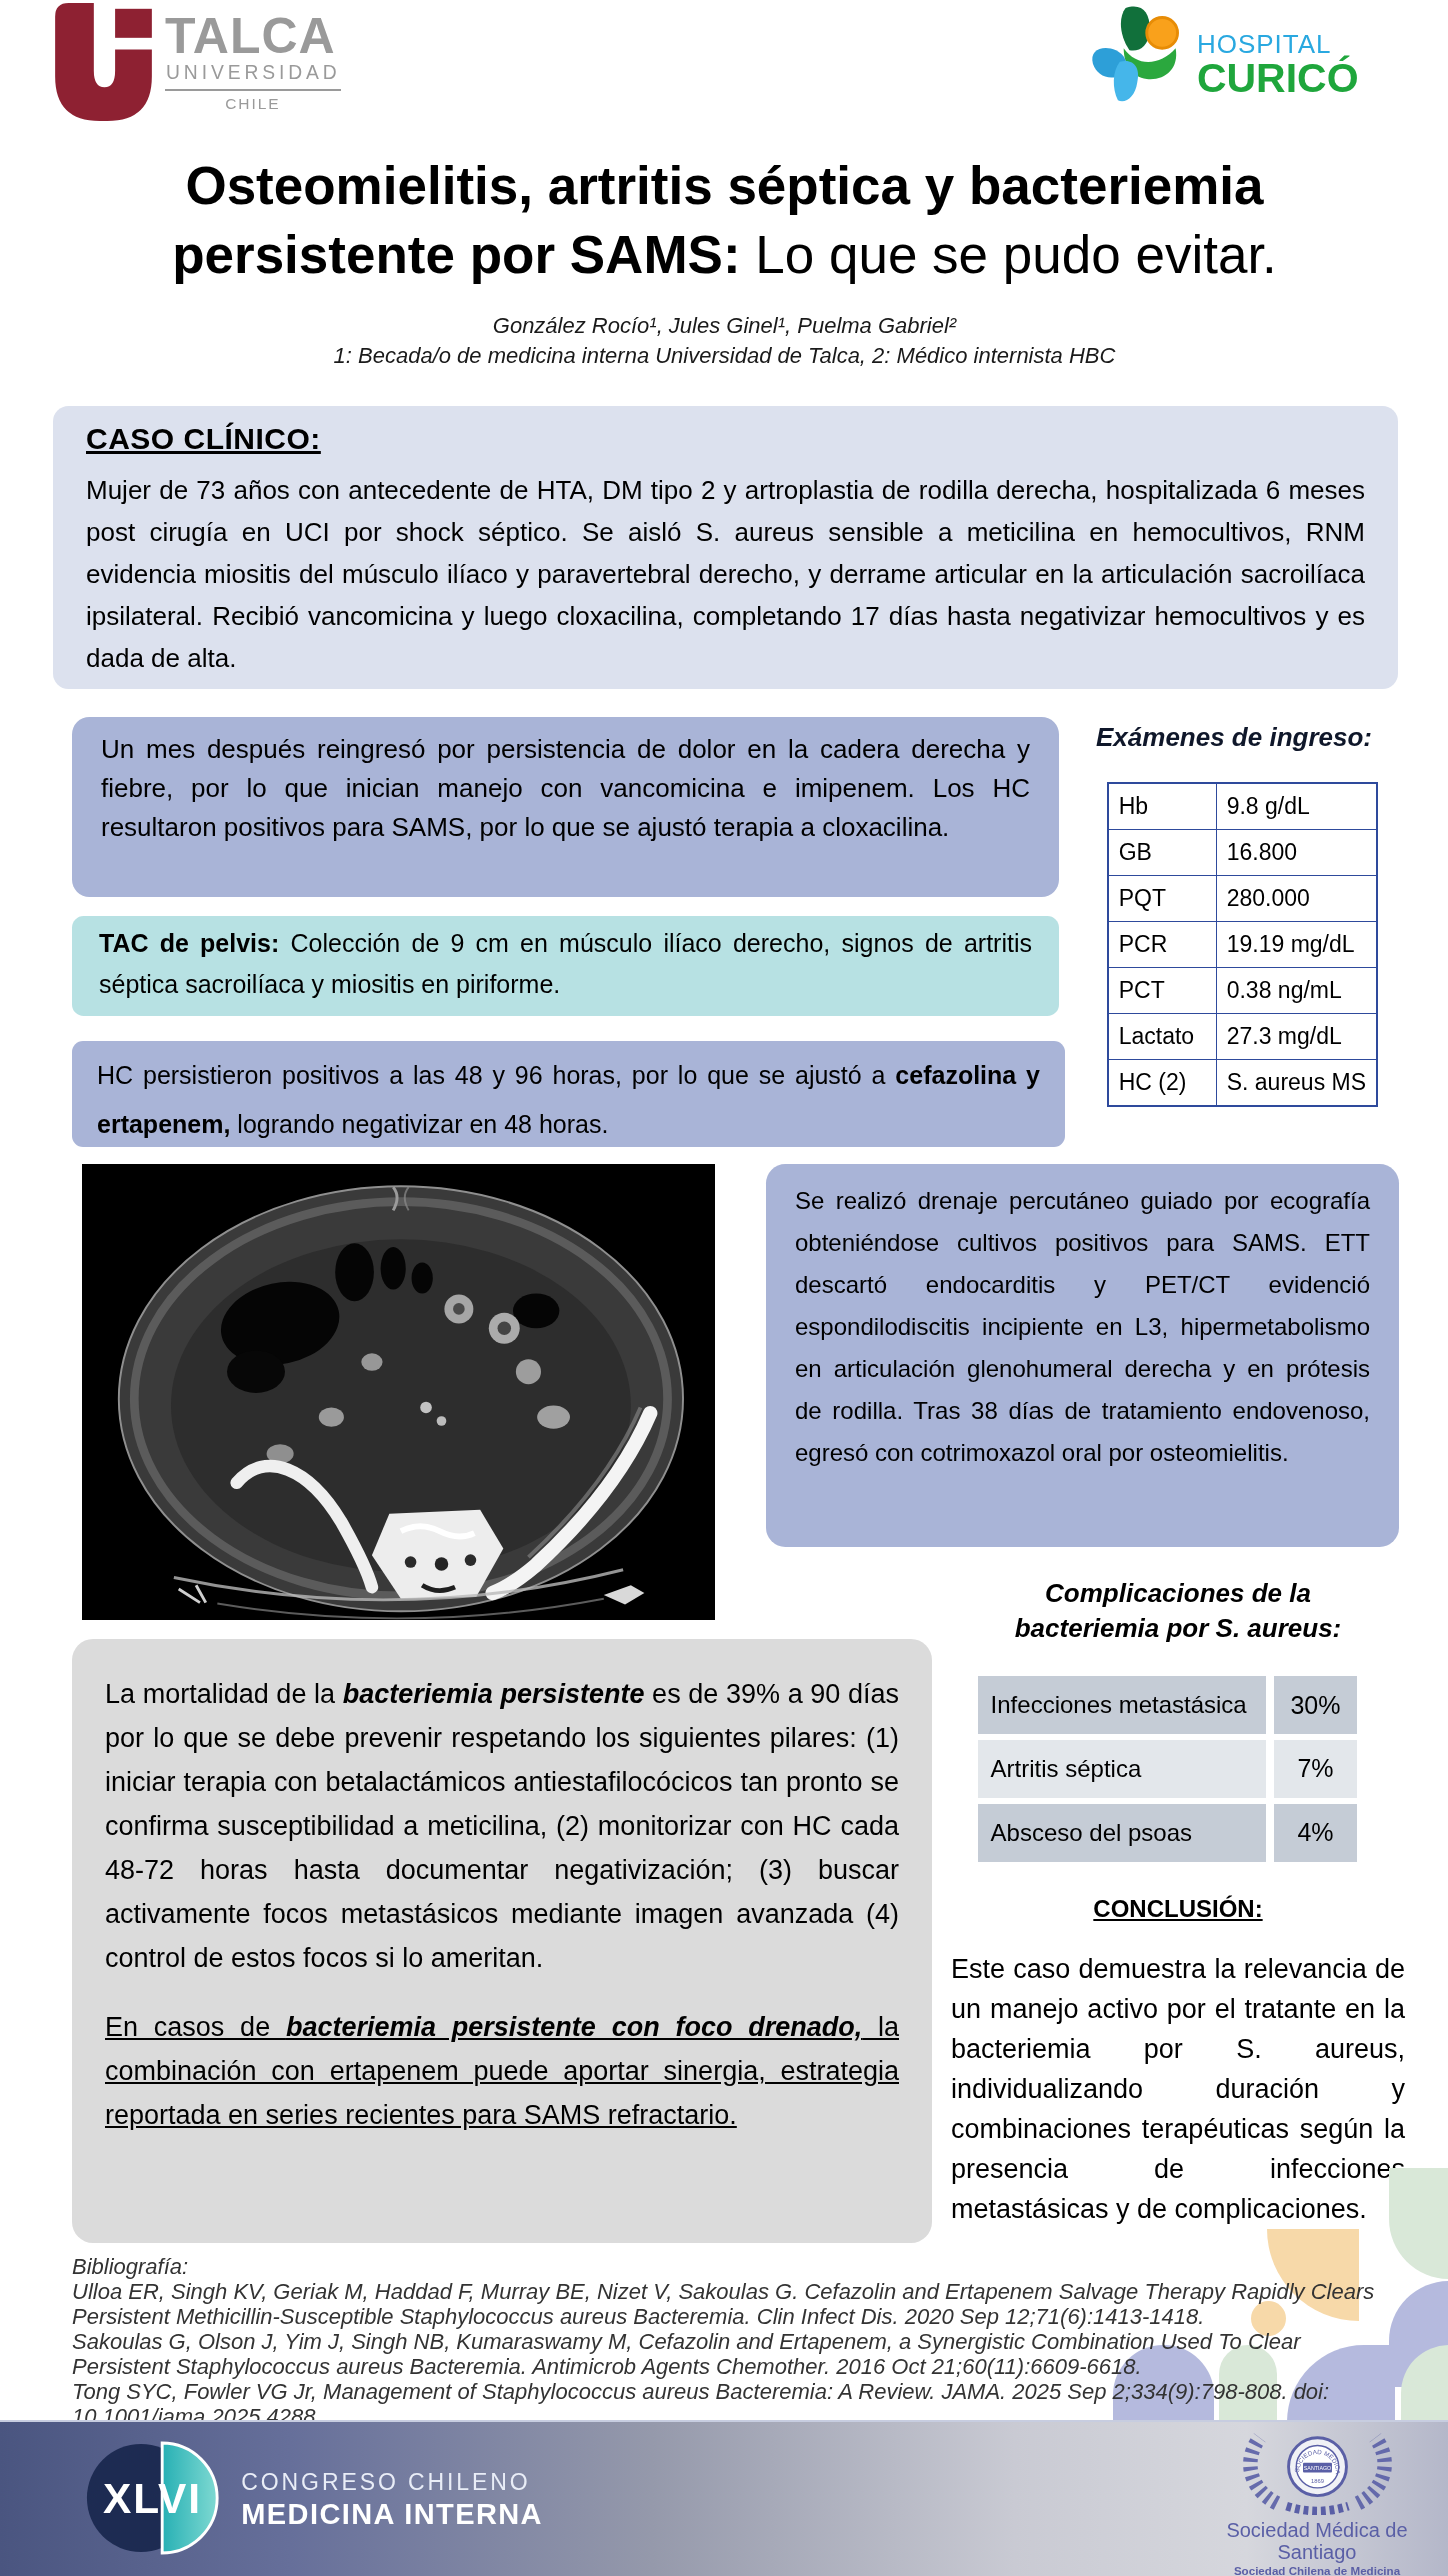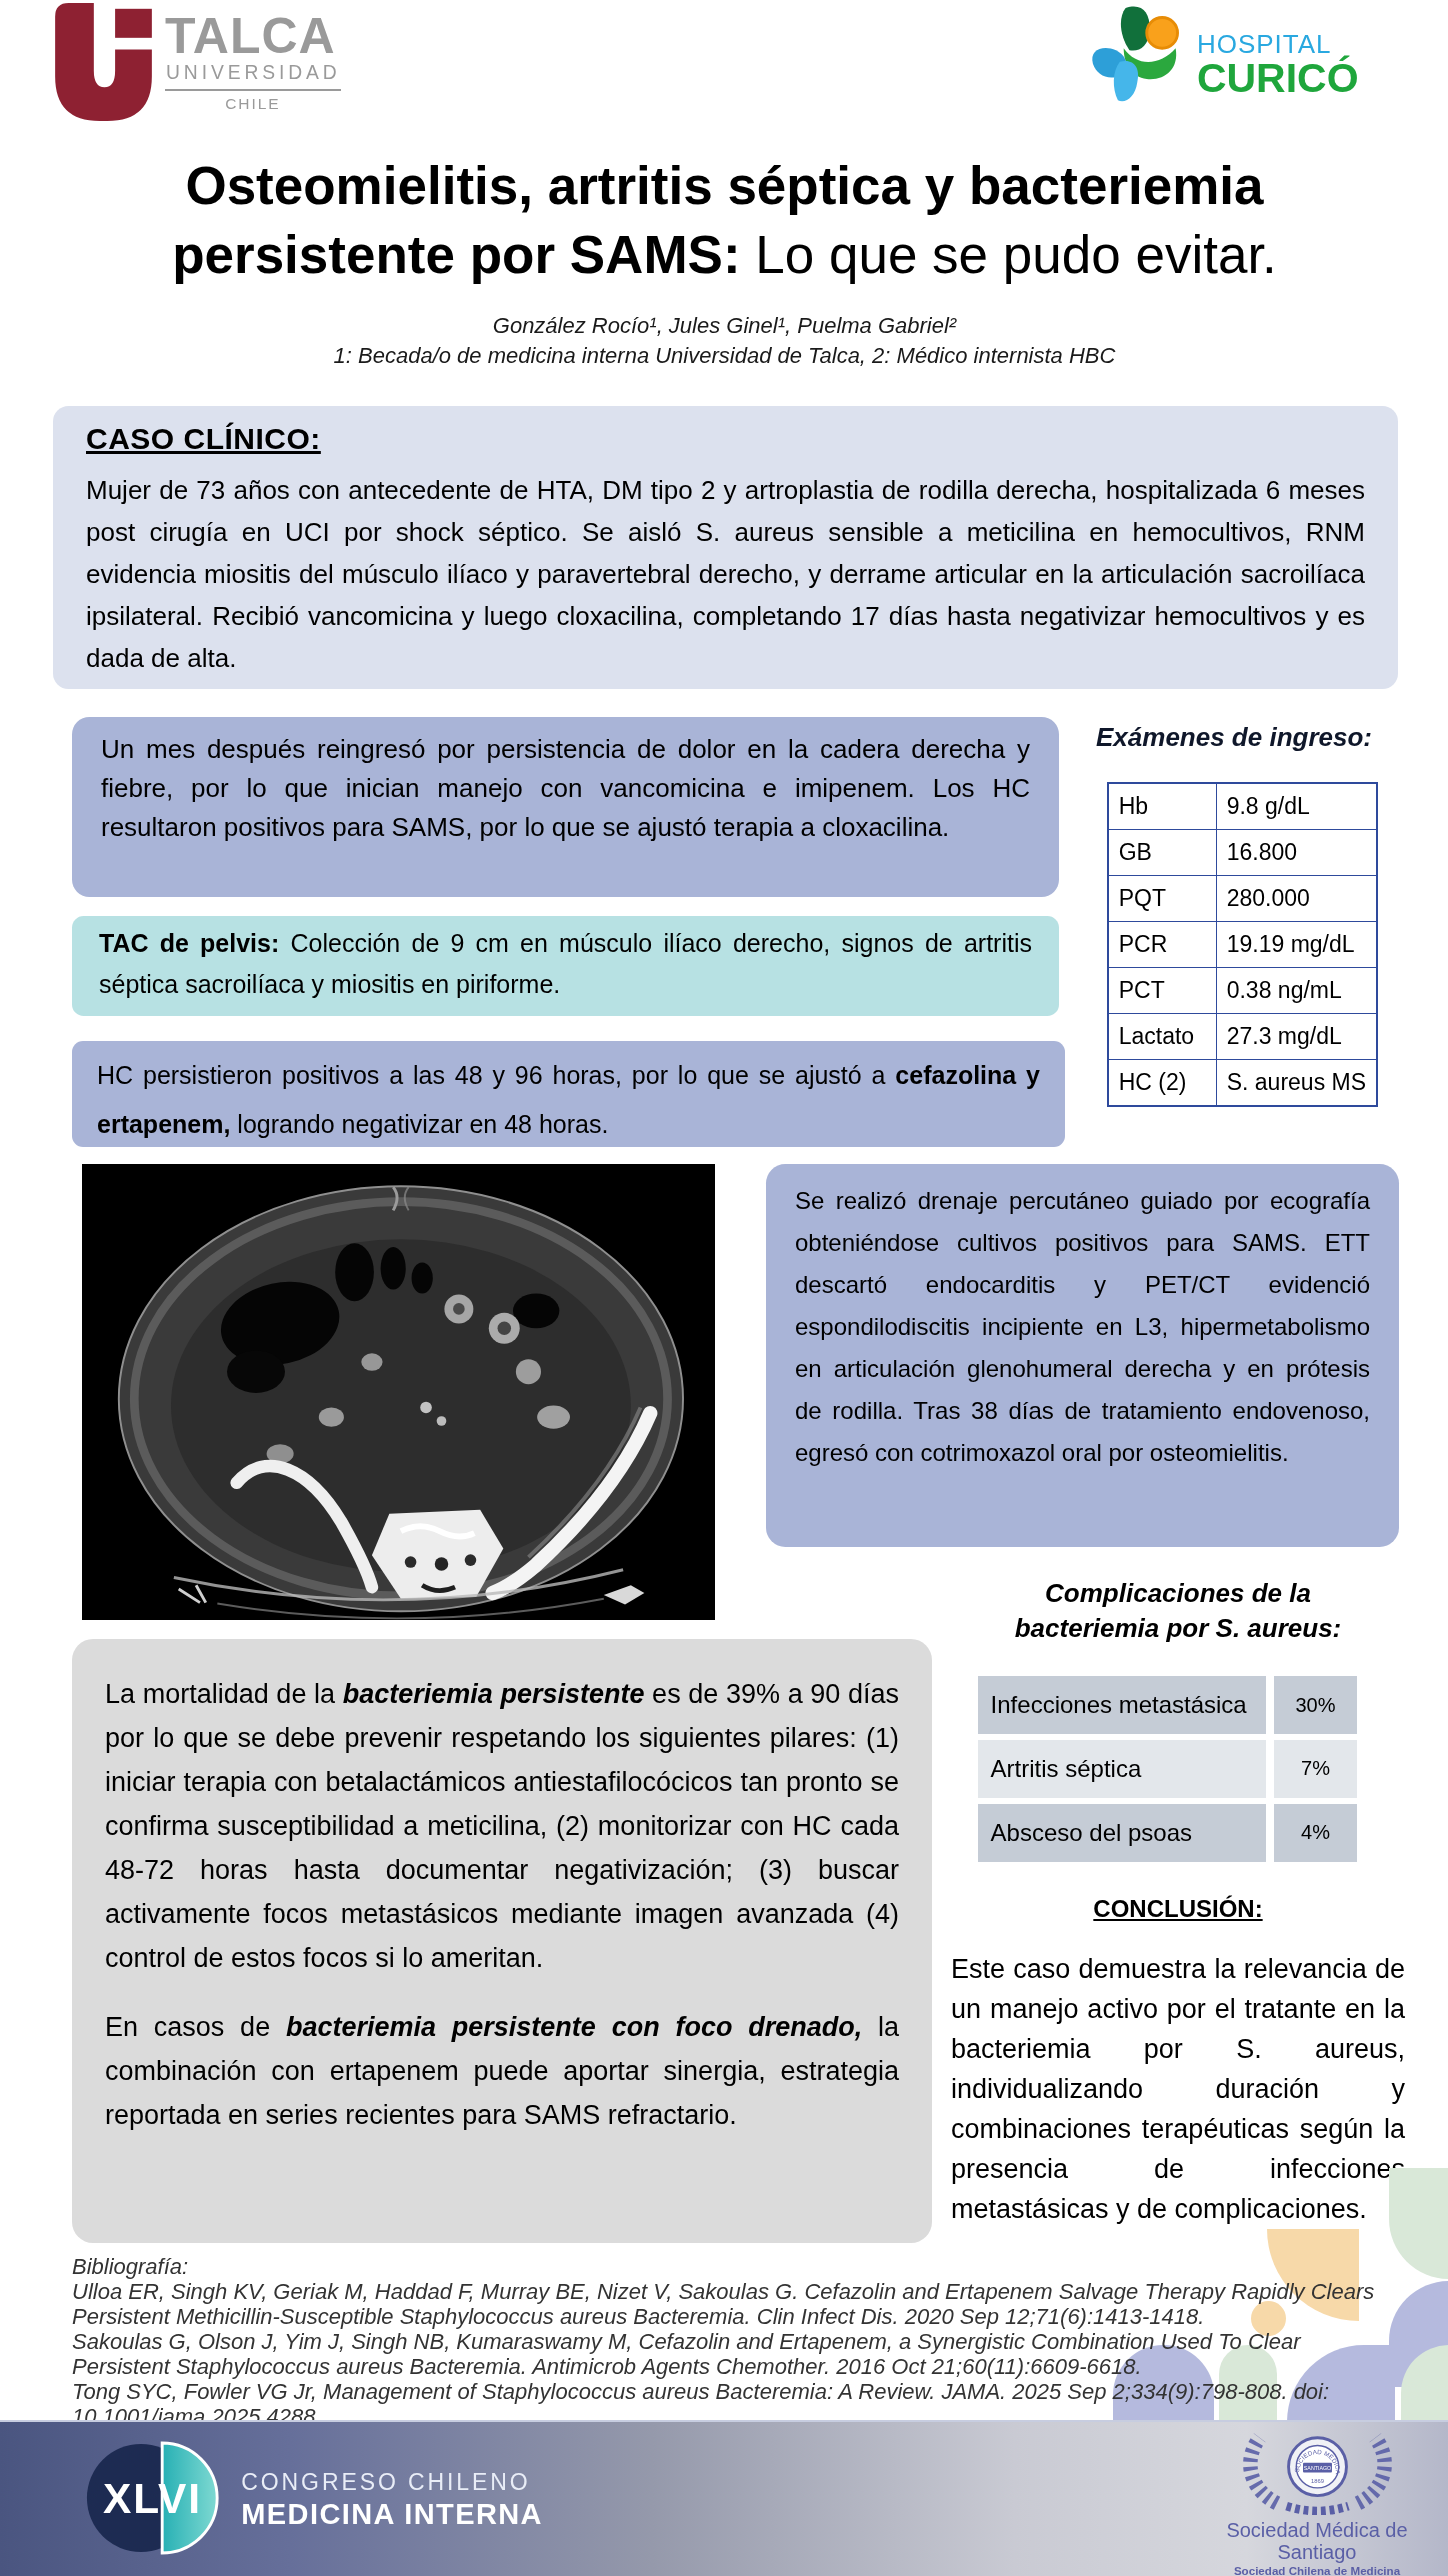--- a/index.html
+++ b/index.html
@@ -54,33 +54,33 @@
   
   .box-drain{left:766px;top:1164px;width:633px;height:383px;background:#a9b4d7;border-radius:19.3px;
              padding:16.4px 29px;font-size:24px;line-height:42px;}
 
   
   .comp-title{left:951px;top:1576px;width:454px;text-align:center;font-size:26px;font-weight:700;
               font-style:italic;line-height:35px;}
   .comp-table{left:978px;top:1676px;width:379px;}
   .comprow{display:flex;height:58px;margin-bottom:5.8px;}
   .compcell-l{flex:1;padding-left:12.6px;font-size:24px;display:flex;align-items:center;}
-  .compcell-v{width:83px;margin-left:7.7px;font-size:20px;display:flex;align-items:center;justify-content:center;}
+  .compcell-v{width:83px;margin-left:7.7px;font-size:25px;display:flex;align-items:center;justify-content:center;}
   .row-dark .compcell-l,.row-dark .compcell-v{background:#c5ccd6;}
   .row-light .compcell-l,.row-light .compcell-v{background:#e3e7eb;}
 
   
   .concl-h{left:951px;top:1895px;width:454px;text-align:center;font-size:24px;font-weight:700;text-decoration:underline;}
   .concl-p{left:951px;top:1949px;width:454px;font-size:27px;line-height:40px;text-align:justify;}
 
   
   .disc{left:72px;top:1639px;width:860px;height:604px;background:#dbdbdb;border-radius:21px;
         padding:17.4px 33px;box-sizing:border-box;}
   .disc p{margin:15.5px 0 0 0;font-size:27px;line-height:44px;text-align:justify;}
-  .disc p + p{margin-top:25px;}
+  .disc p + p{margin-top:25px;text-decoration:underline;}
   .bi{font-weight:700;font-style:italic;}
 
   
   .biblio{left:72px;top:2254px;width:1318px;font-style:italic;font-size:22px;line-height:25px;color:#333;z-index:2;}
   .biblio div{margin:0;}
 
   
   .deco{position:absolute;z-index:1;}
   .c-peach{background:#f7d9a9;}
   .c-lav{background:#b5bade;}

